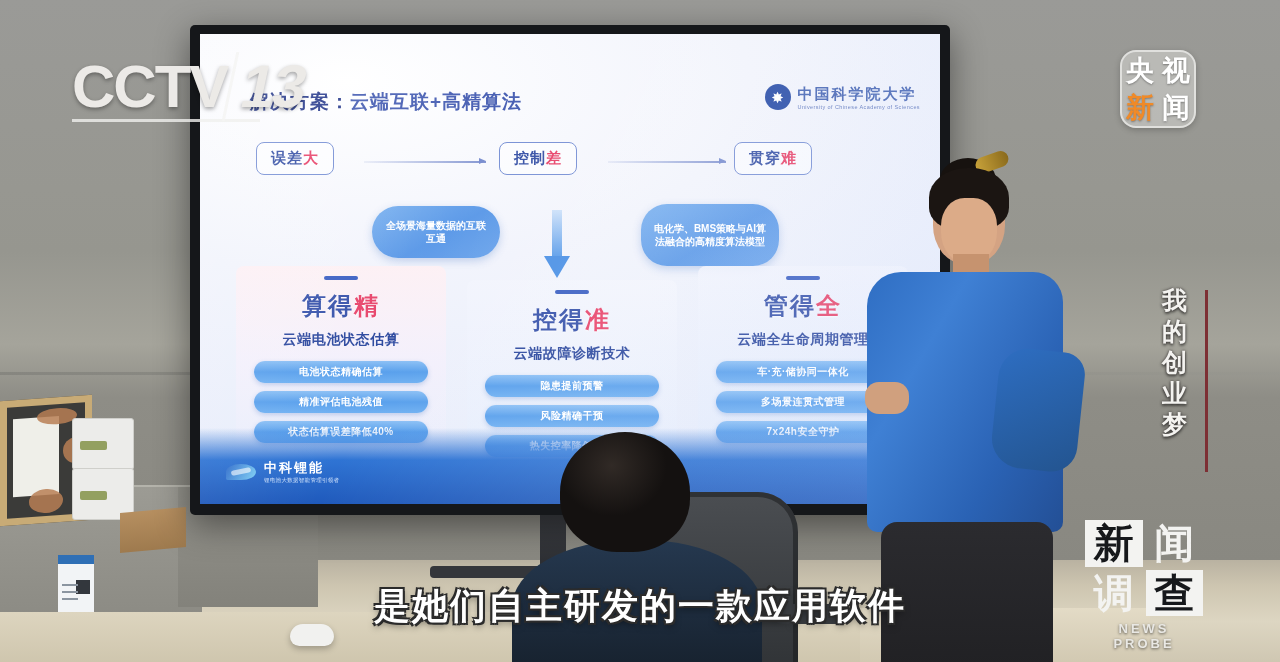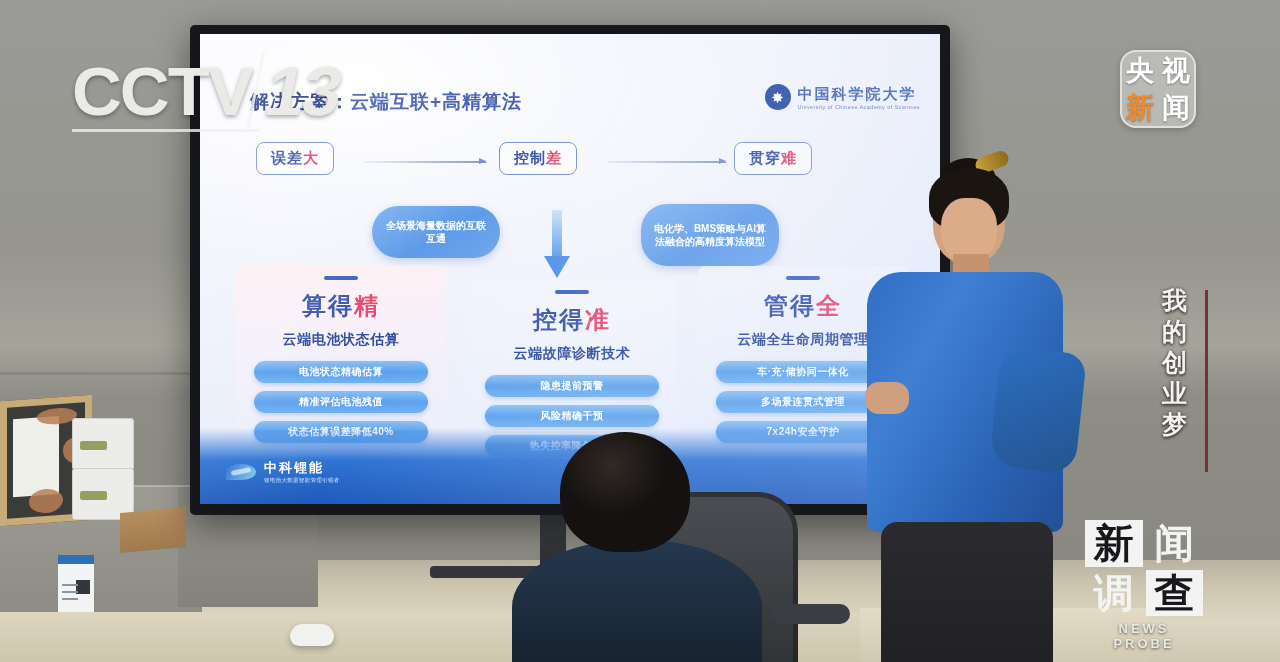--- a/index.html
+++ b/index.html
@@ -301,21 +301,21 @@
   .mouse {
     position: absolute; left: 290px; top: 624px; width: 44px; height: 22px;
     background: #f1f1ef; border-radius: 14px 14px 10px 10px;
     box-shadow: 0 3px 6px rgba(0,0,0,.25);
   }
 
   
   .cctv-logo { position: absolute; left: 72px; top: 52px; width: 200px; height: 92px; }
   .cctv-row {
     display:flex; align-items:center;
-    font-size: 69px; font-weight: bold; color: #eceae7; letter-spacing: -2px;
+    font-size: 60px; font-weight: bold; color: #eceae7; letter-spacing: -2px;
     text-shadow: 0 2px 4px rgba(0,0,0,.35);
     font-family: "Liberation Sans", sans-serif;
   }
   .cctv-13 {
     margin-left: 2px; padding-left: 10px;
     border-left: 3px solid rgba(245,245,243,.85);
     transform: skewX(-12deg);
   }
   .cctv-underline {
     width: 188px; height: 3px; margin-top: -2px;
@@ -560,14 +560,15 @@
   <div class="probe-logo">
     <div class="probe-grid">
       <div class="probe-cell inv">新</div>
       <div class="probe-cell norm">闻</div>
       <div class="probe-cell norm">调</div>
       <div class="probe-cell inv">查</div>
     </div>
     <div class="probe-en">NEWS PROBE</div>
   </div>
 
+  <div class="subtitle">是她们自主研发的一款应用软件</div>
 
 </div>
 
 </body></html>

